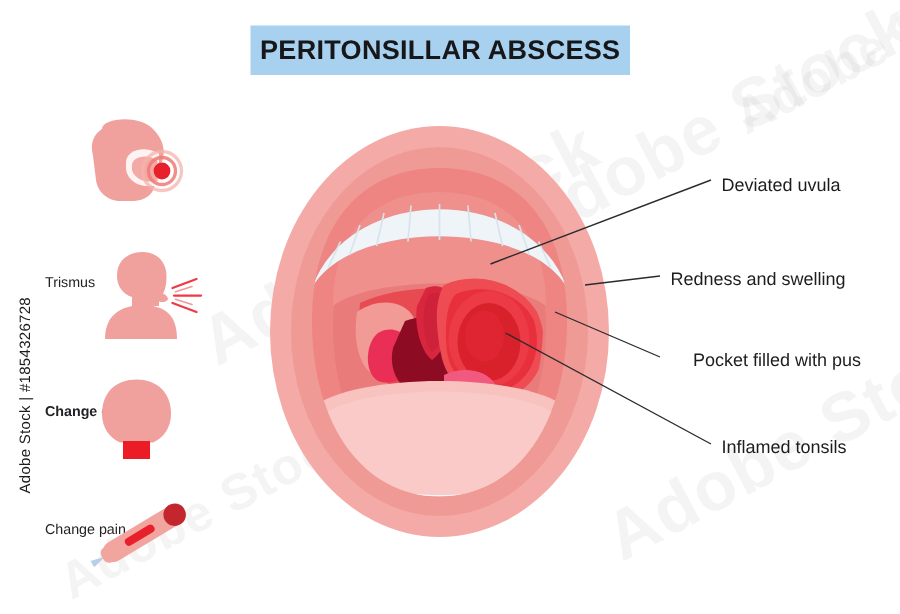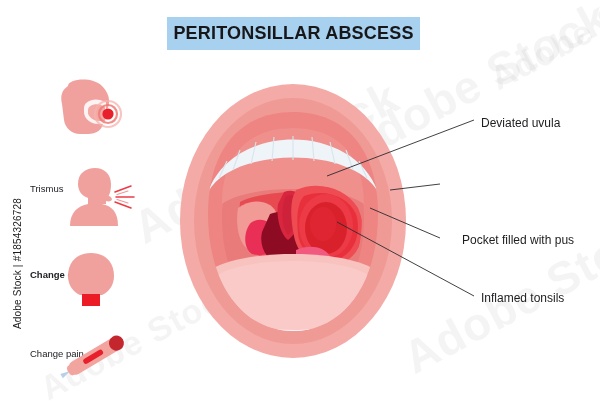--- a/index.html
+++ b/index.html
@@ -255,16 +255,17 @@
   <svg id="leader-lines" width="600" height="409">
     <g stroke="#2b2b2e" stroke-width="0.9" fill="none">
       <line x1="327" y1="176" x2="474" y2="120"></line>
       <line x1="390" y1="190" x2="440" y2="184"></line>
       <line x1="370" y1="208" x2="440" y2="238"></line>
       <line x1="337" y1="222" x2="474" y2="296"></line>
     </g>
   </svg>
 
   <div class="callout-label" id="lbl-uvula">Deviated uvula</div>
+  <div class="callout-label" id="lbl-redness">Redness and swelling</div>
   <div class="callout-label" id="lbl-pus">Pocket filled with pus</div>
   <div class="callout-label" id="lbl-tonsils">Inflamed tonsils</div>
 
 </div>
 
 </body></html>

